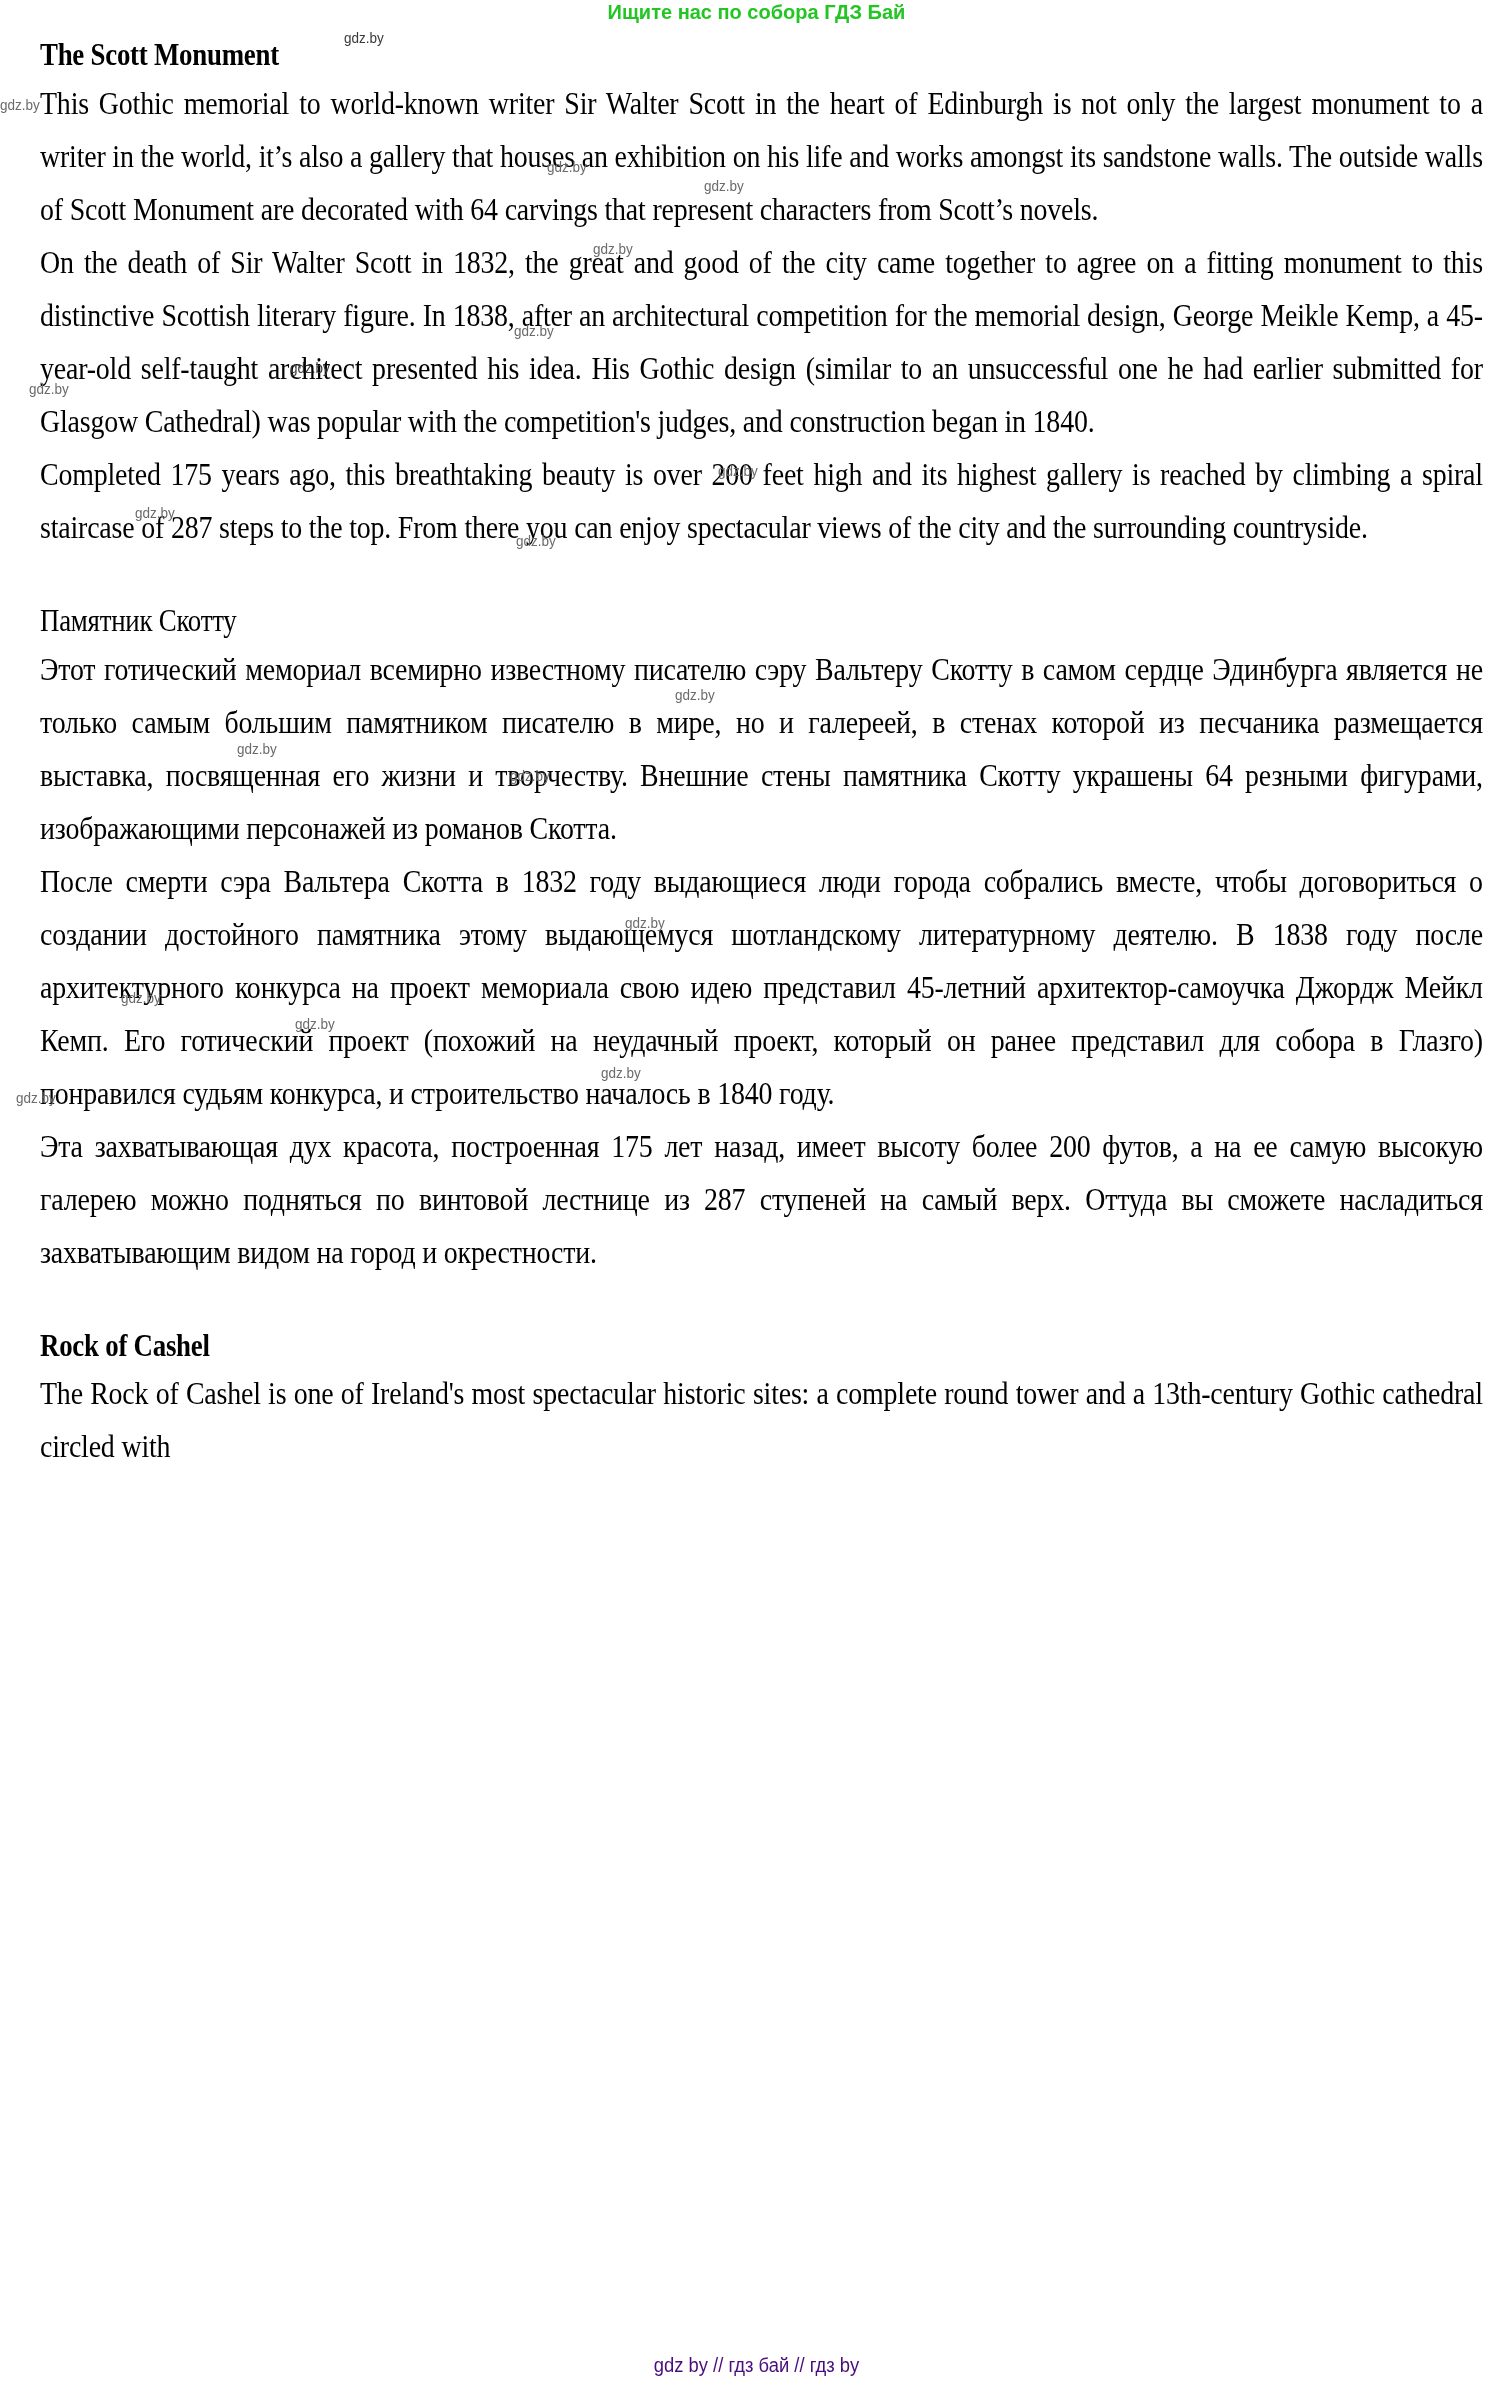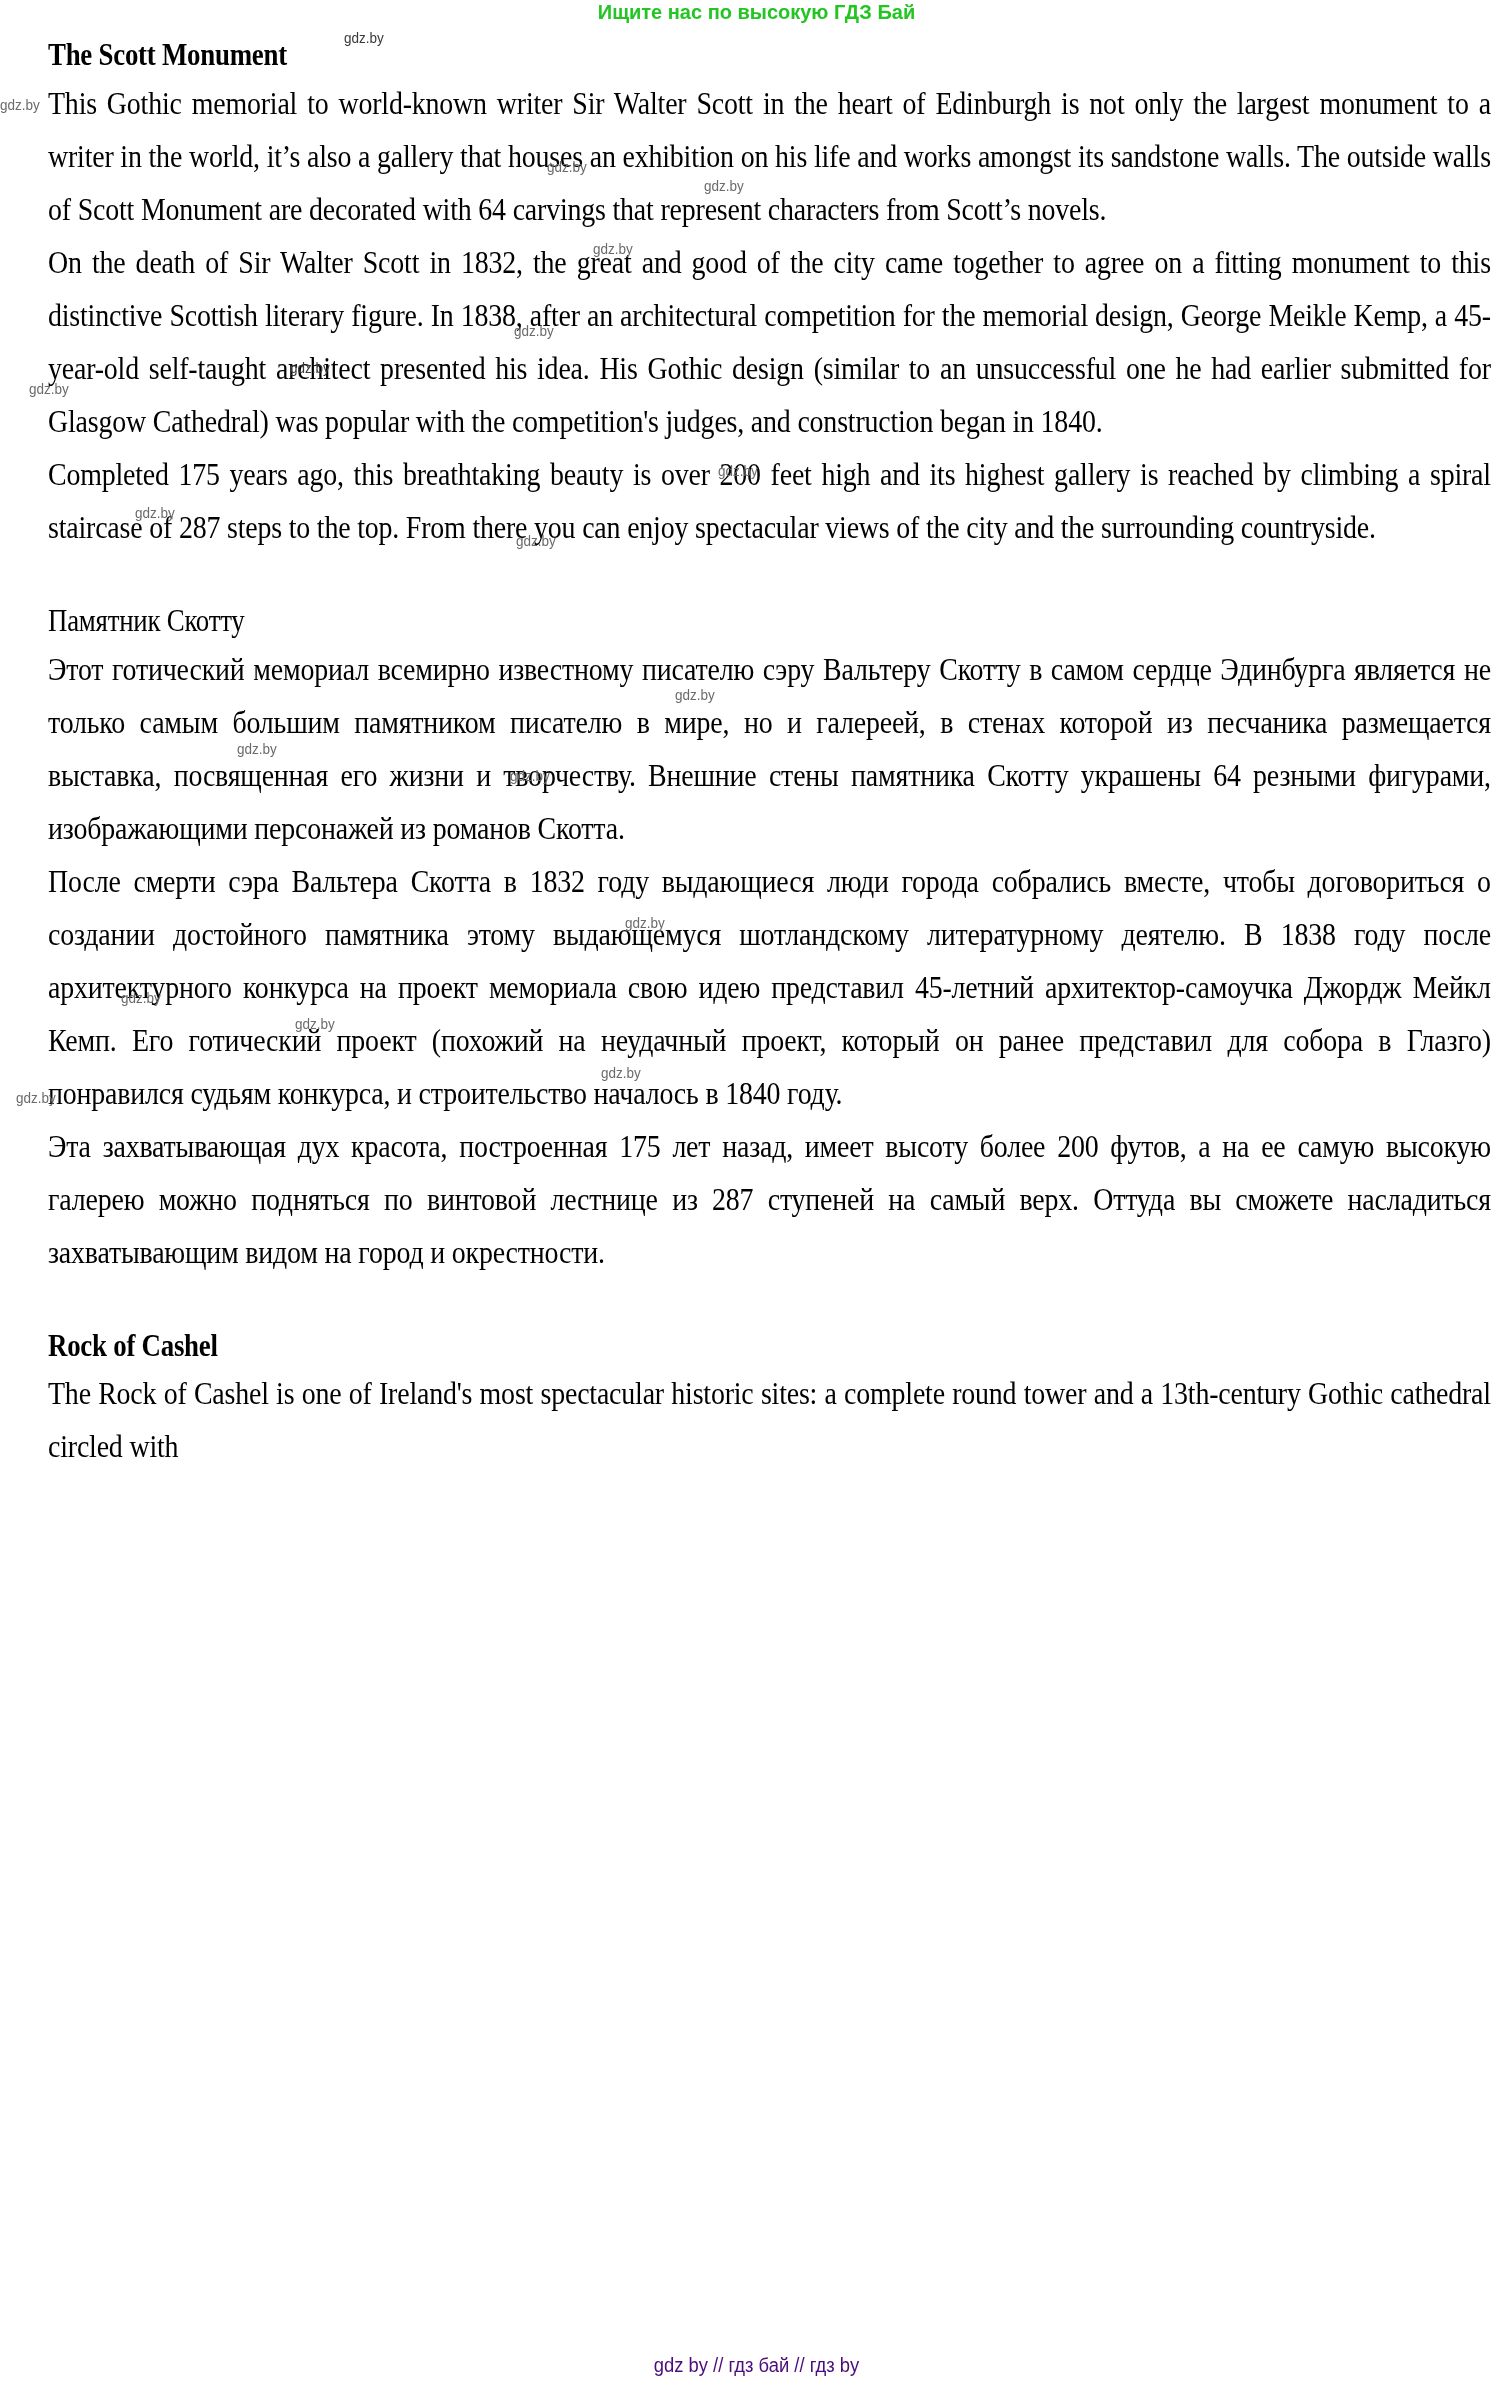--- a/index.html
+++ b/index.html
@@ -28,21 +28,21 @@
     color: #22c522;
     letter-spacing: 0px;
     line-height: 24px;
     white-space: nowrap;
   }
 
   
   #page {
     position: absolute;
     top: 37px;
-    left: 48px;
+    left: 40px;
     width: 1443px;
   }
 
   h2.doc-heading {
     font-family: "Liberation Serif", "DejaVu Serif", serif;
     font-weight: bold;
     font-size: 32px;
     line-height: 35px;
     margin: 0 0 4.8px 0;
     letter-spacing: -0.3px;
@@ -95,21 +95,21 @@
     font-size: 20px;
     line-height: 22px;
     color: #4b0c7d;
     white-space: nowrap;
     transform: scaleX(0.92);
   }
 </style>
 </head>
 <body>
 
-<div id="promo-banner" style="color: rgb(34, 197, 34);">Ищите нас по высокую ГДЗ Бай</div>
+<div id="promo-banner" style="color: rgb(34, 197, 34);">Ищите нас по собора ГДЗ Бай</div>
 
 <div id="page">
 
   <h2 class="doc-heading">The Scott Monument</h2>
 
   <p class="doc-para">This Gothic memorial to world-known writer Sir Walter Scott in the heart of Edinburgh is not only the largest monument to a writer in the world, it’s also a gallery that houses an exhibition on his life and works amongst its sandstone walls. The outside walls of Scott Monument are decorated with 64 carvings that represent characters from Scott’s novels.</p>
 
   <p class="doc-para">On the death of Sir Walter Scott in 1832, the great and good of the city came together to agree on a fitting monument to this distinctive Scottish literary figure. In 1838, after an architectural competition for the memorial design, George Meikle Kemp, a 45-year-old self-taught architect presented his idea. His Gothic design (similar to an unsuccessful one he had earlier submitted for Glasgow Cathedral) was popular with the competition's judges, and construction began in 1840.</p>
 
   <p class="doc-para last-line-free">Completed 175 years ago, this breathtaking beauty is over 200 feet high and its highest gallery is reached by climbing a spiral staircase of 287 steps to the top. From there you can enjoy spectacular views of the city and the surrounding countryside.</p>

